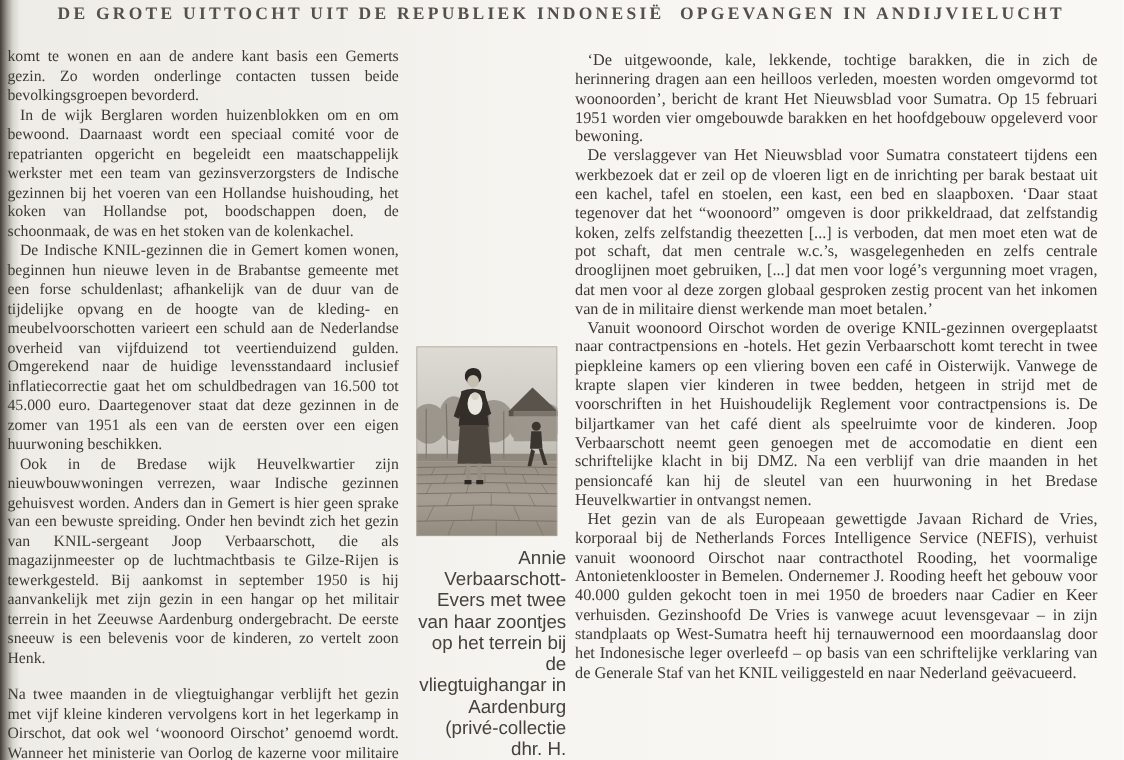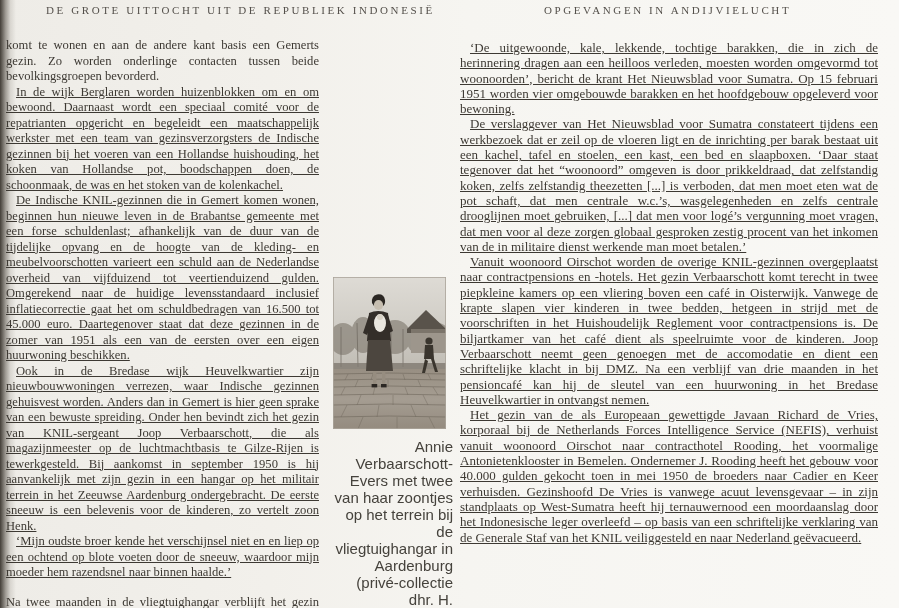--- a/index.html
+++ b/index.html
@@ -9,31 +9,31 @@
     font-family:"Liberation Serif", serif;
     color:#3d3933;
   }
   .edge-shadow{
     position:absolute;left:0;top:0;width:16px;height:608px;
     background:linear-gradient(90deg,rgba(43,38,31,.88) 0%,rgba(62,55,46,.45) 35%,rgba(90,82,70,.15) 65%,rgba(120,110,95,0) 100%);
     pointer-events:none;
   }
   .running-head{
     position:absolute;top:4px;
-    font-size:11px;font-weight:normal;letter-spacing:2.6px;
+    font-size:14px;font-weight:bold;letter-spacing:2.6px;
     color:#54504b;white-space:nowrap;padding-left:16px;
   }
   .rh-left{left:30px;}
   .rh-right{left:528px;}
   .col{
     position:absolute;text-align:justify;
     font-size:12.6px;line-height:15.5px;
   }
   .col p{margin:0;}
-  .col p.indent{text-indent:10px;text-decoration:underline;}
+  .col p.indent{text-indent:10px;}
   .col p.space-before{margin-top:14px;}
   .col-left{left:6px;top:38px;width:313px;}
   .col-right{left:460px;top:40px;width:418px;font-size:13px;line-height:15.3px;}
   .figure{
     position:absolute;left:333px;top:277px;width:120px;
   }
   .photo{
     display:block;width:113px;height:152px;
   }
   .caption{
@@ -49,21 +49,20 @@
 <div class="edge-shadow"></div>
 
 <div class="running-head rh-left">DE GROTE UITTOCHT UIT DE REPUBLIEK INDONESIË</div>
 <div class="running-head rh-right">OPGEVANGEN IN ANDIJVIELUCHT</div>
 
 <div class="col col-left">
   <p>komt te wonen en aan de andere kant basis een Gemerts gezin. Zo worden onderlinge contacten tussen beide bevolkingsgroepen bevorderd.</p>
   <p class="indent">In de wijk Berglaren worden huizenblokken om en om bewoond. Daarnaast wordt een speciaal comité voor de repatrianten opgericht en begeleidt een maatschappelijk werkster met een team van gezinsverzorgsters de Indische gezinnen bij het voeren van een Hollandse huishouding, het koken van Hollandse pot, boodschappen doen, de schoonmaak, de was en het stoken van de kolenkachel.</p>
   <p class="indent">De Indische KNIL-gezinnen die in Gemert komen wonen, beginnen hun nieuwe leven in de Brabantse gemeente met een forse schuldenlast; afhankelijk van de duur van de tijdelijke opvang en de hoogte van de kleding- en meubelvoorschotten varieert een schuld aan de Nederlandse overheid van vijfduizend tot veertienduizend gulden. Omgerekend naar de huidige levensstandaard inclusief inflatiecorrectie gaat het om schuldbedragen van 16.500 tot 45.000 euro. Daartegenover staat dat deze gezinnen in de zomer van 1951 als een van de eersten over een eigen huurwoning beschikken.</p>
   <p class="indent">Ook in de Bredase wijk Heuvelkwartier zijn nieuwbouwwoningen verrezen, waar Indische gezinnen gehuisvest worden. Anders dan in Gemert is hier geen sprake van een bewuste spreiding. Onder hen bevindt zich het gezin van KNIL-sergeant Joop Verbaarschott, die als magazijnmeester op de luchtmachtbasis te Gilze-Rijen is tewerkgesteld. Bij aankomst in september 1950 is hij aanvankelijk met zijn gezin in een hangar op het militair terrein in het Zeeuwse Aardenburg ondergebracht. De eerste sneeuw is een belevenis voor de kinderen, zo vertelt zoon Henk.</p>
-  <p class="indent">‘Mijn oudste broer kende het verschijnsel niet en en liep op een ochtend op blote voeten door de sneeuw, waardoor mijn moeder hem razendsnel naar binnen haalde.’</p>
   <p class="space-before">Na twee maanden in de vliegtuighangar verblijft het gezin met vijf kleine kinderen vervolgens kort in het legerkamp in Oirschot, dat ook wel ‘woonoord Oirschot’ genoemd wordt. Wanneer het ministerie van Oorlog de kazerne voor militaire doeleinden vordert, worden 120 Indische bewoners overgebracht naar het voormalige SS-kamp Vught.</p>
 </div>
 
 <div class="figure">
   <svg class="photo" viewBox="0 0 113 152" xmlns="http://www.w3.org/2000/svg">
     <defs>
       <linearGradient id="sky" x1="0" y1="0" x2="0" y2="1">
         <stop offset="0" stop-color="#dedbd5"></stop>
         <stop offset="0.55" stop-color="#cfccc5"></stop>
         <stop offset="1" stop-color="#bfbbb3"></stop>

